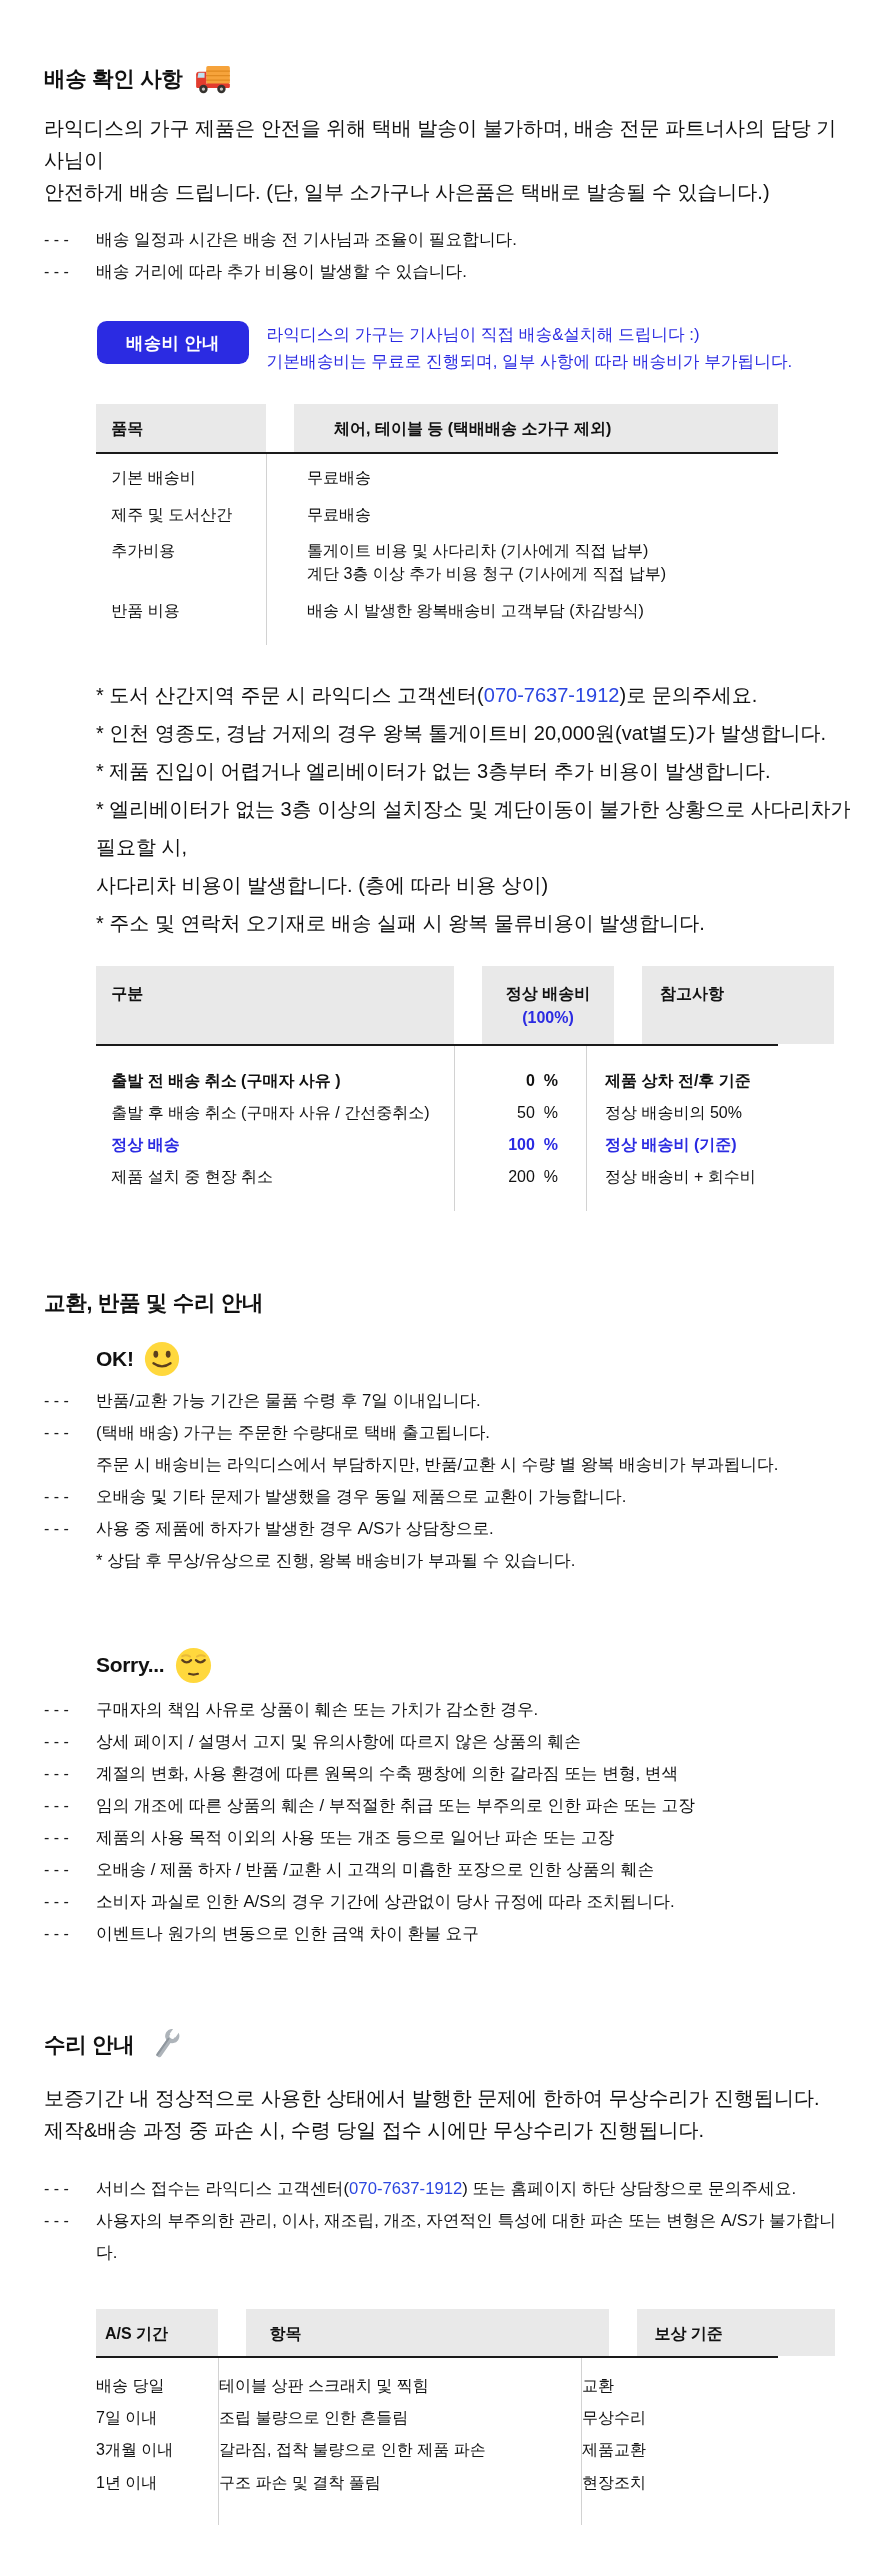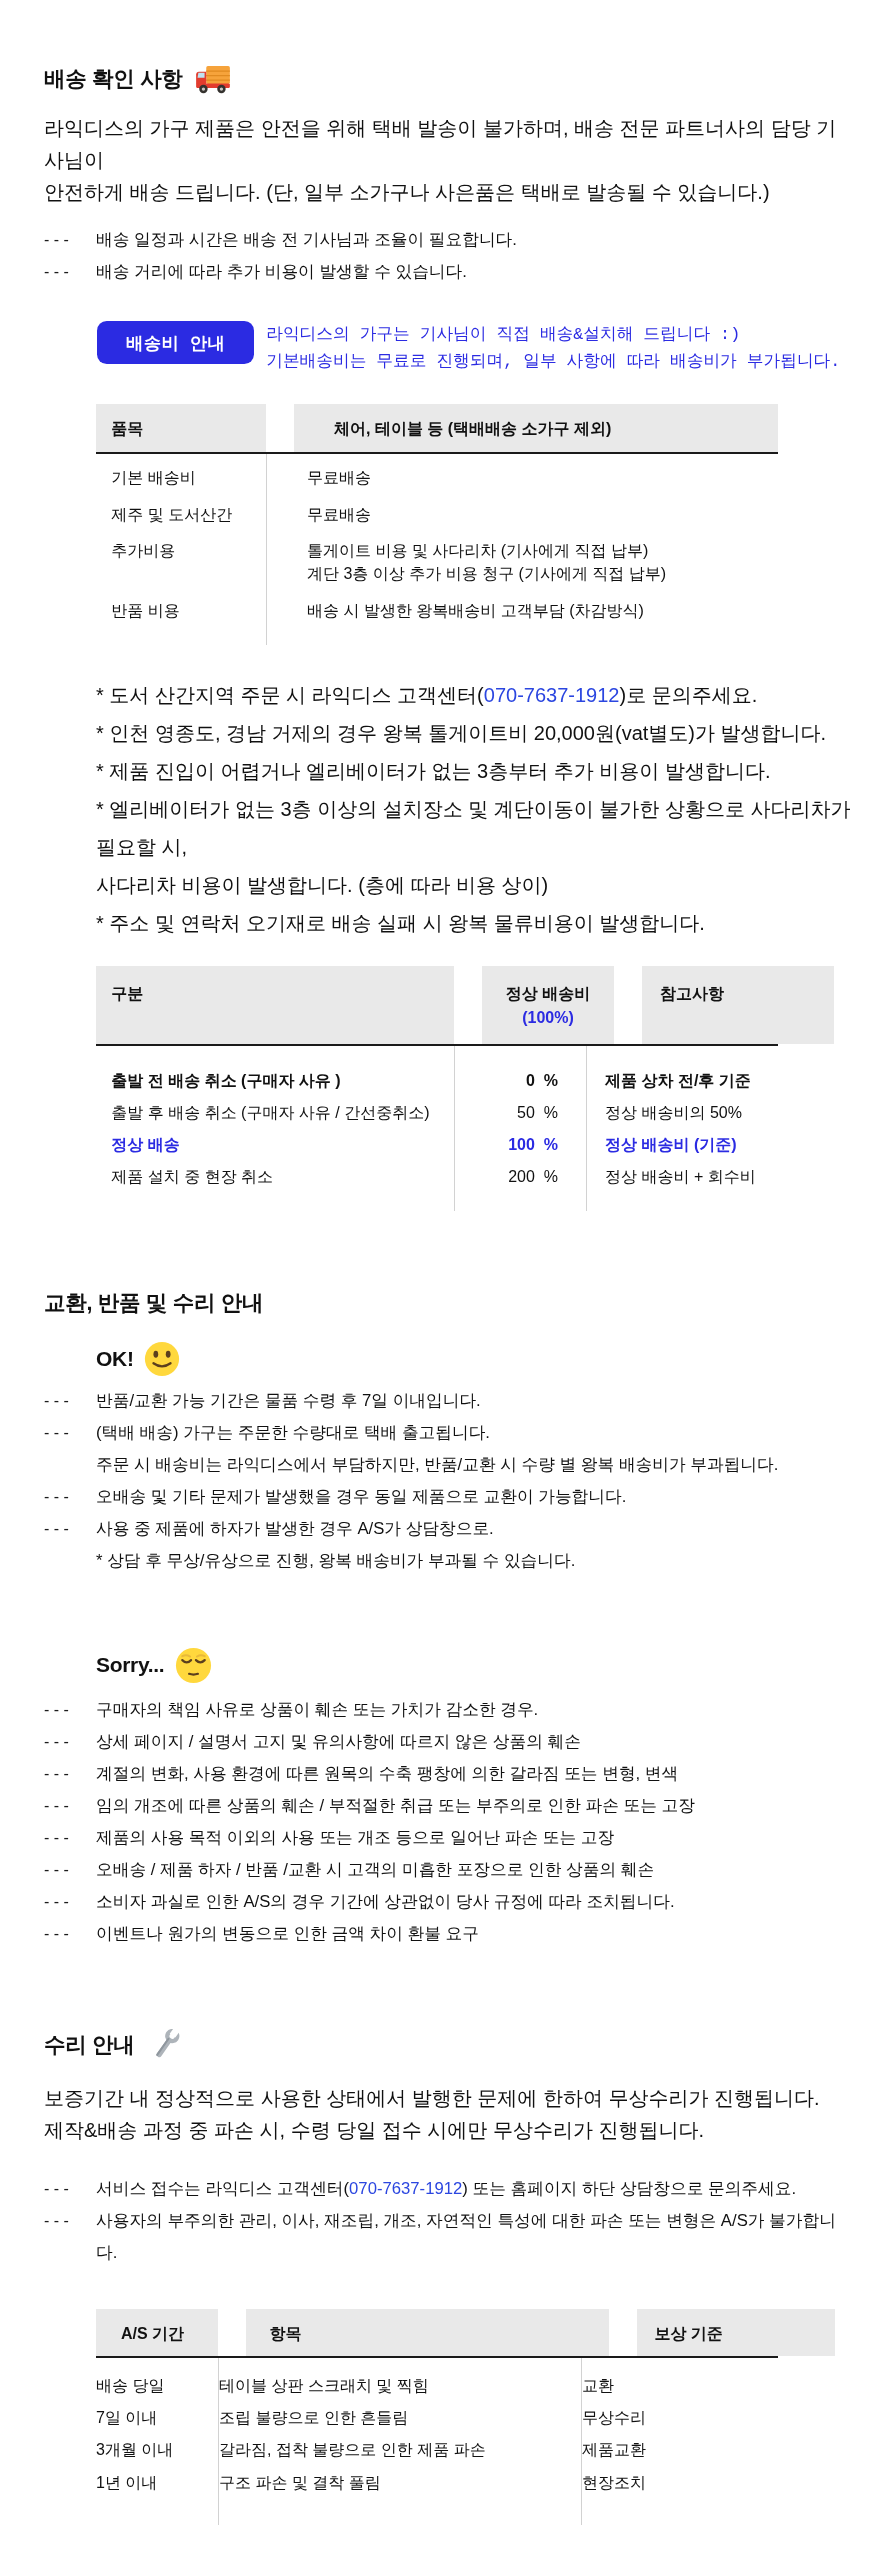--- a/index.html
+++ b/index.html
@@ -17,21 +17,21 @@
     display:flex;align-items:center;gap:12.5px;
     font-size:21.5px;font-weight:700;letter-spacing:-0.3px;line-height:32px;margin:0;
   }
   .icon{display:inline-flex;align-items:center;}
   .intro{margin-top:16.7px;font-size:20px;line-height:32px;white-space:pre-line;width:799px;}
   .blist{margin-top:16.7px;}
   .brow{display:flex;font-size:16.7px;line-height:32px;}
   .dash{width:52px;flex:0 0 52px;font-size:16px;color:#1c1c1c;}
   .btxt{white-space:pre-line;width:750px;}
   
-  .fee-head{margin-top:33px;margin-left:53px;display:flex;align-items:flex-start;gap:12px;font-family:Liberation Mono, monospace;}
+  .fee-head{margin-top:33px;margin-left:53px;display:flex;align-items:flex-start;gap:18px;}
   .badge{
     background:var(--accent);color:#fff;font-size:17.4px;font-weight:700;
     height:43px;padding:0 29px;display:flex;align-items:center;border-radius:9.7px;
     letter-spacing:0.3px;
   }
   .fee-lines{font-size:16.7px;line-height:27px;color:var(--accent);padding-top:0;font-weight:500;}
   
   .tbl{margin-left:52px;width:682px;font-size:16px;}
   .thead{display:grid;column-gap:2.1px;border-bottom:2.1px solid var(--rule);gap:28px;}
   .hcell{background:var(--hbg);font-weight:700;padding:14px 0 12.5px;line-height:21px;}
@@ -71,21 +71,21 @@
   .mood-row{margin-left:52px;margin-top:21px;display:flex;align-items:center;gap:9.7px;
     font-size:21px;font-weight:600;letter-spacing:-0.3px;}
   .mood-row.sorry{margin-top:69px;}
   .blist.ok{margin-top:7px;}
   .blist.sorry{margin-top:9.7px;}
   .repair-intro{margin-top:18px;}
   .blist.repair{margin-top:26.4px;}
   
   .t3{margin-top:40px;}
   .t3 .thead,.t3 .trow{grid-template-columns:122px 363px 198px;}
-  .t3 .h1,.t3 .c1{padding-left:25px;}
+  .t3 .h1,.t3 .c1{padding-left:9px;}
   .t3 .h2,.t3 .c2{padding-left:23.6px;}
   .t3 .h3,.t3 .c3{padding-left:17.4px;}
   .t3 .cell{line-height:21px;padding:5.6px 0;}
   .t3 .tbody>div:first-of-type .cell{padding-top:16.7px;}
   .t3 .sprow .cell{height:26.4px;padding:0;}
 </style>
 </head>
 <body>
 
 <div class="page">

